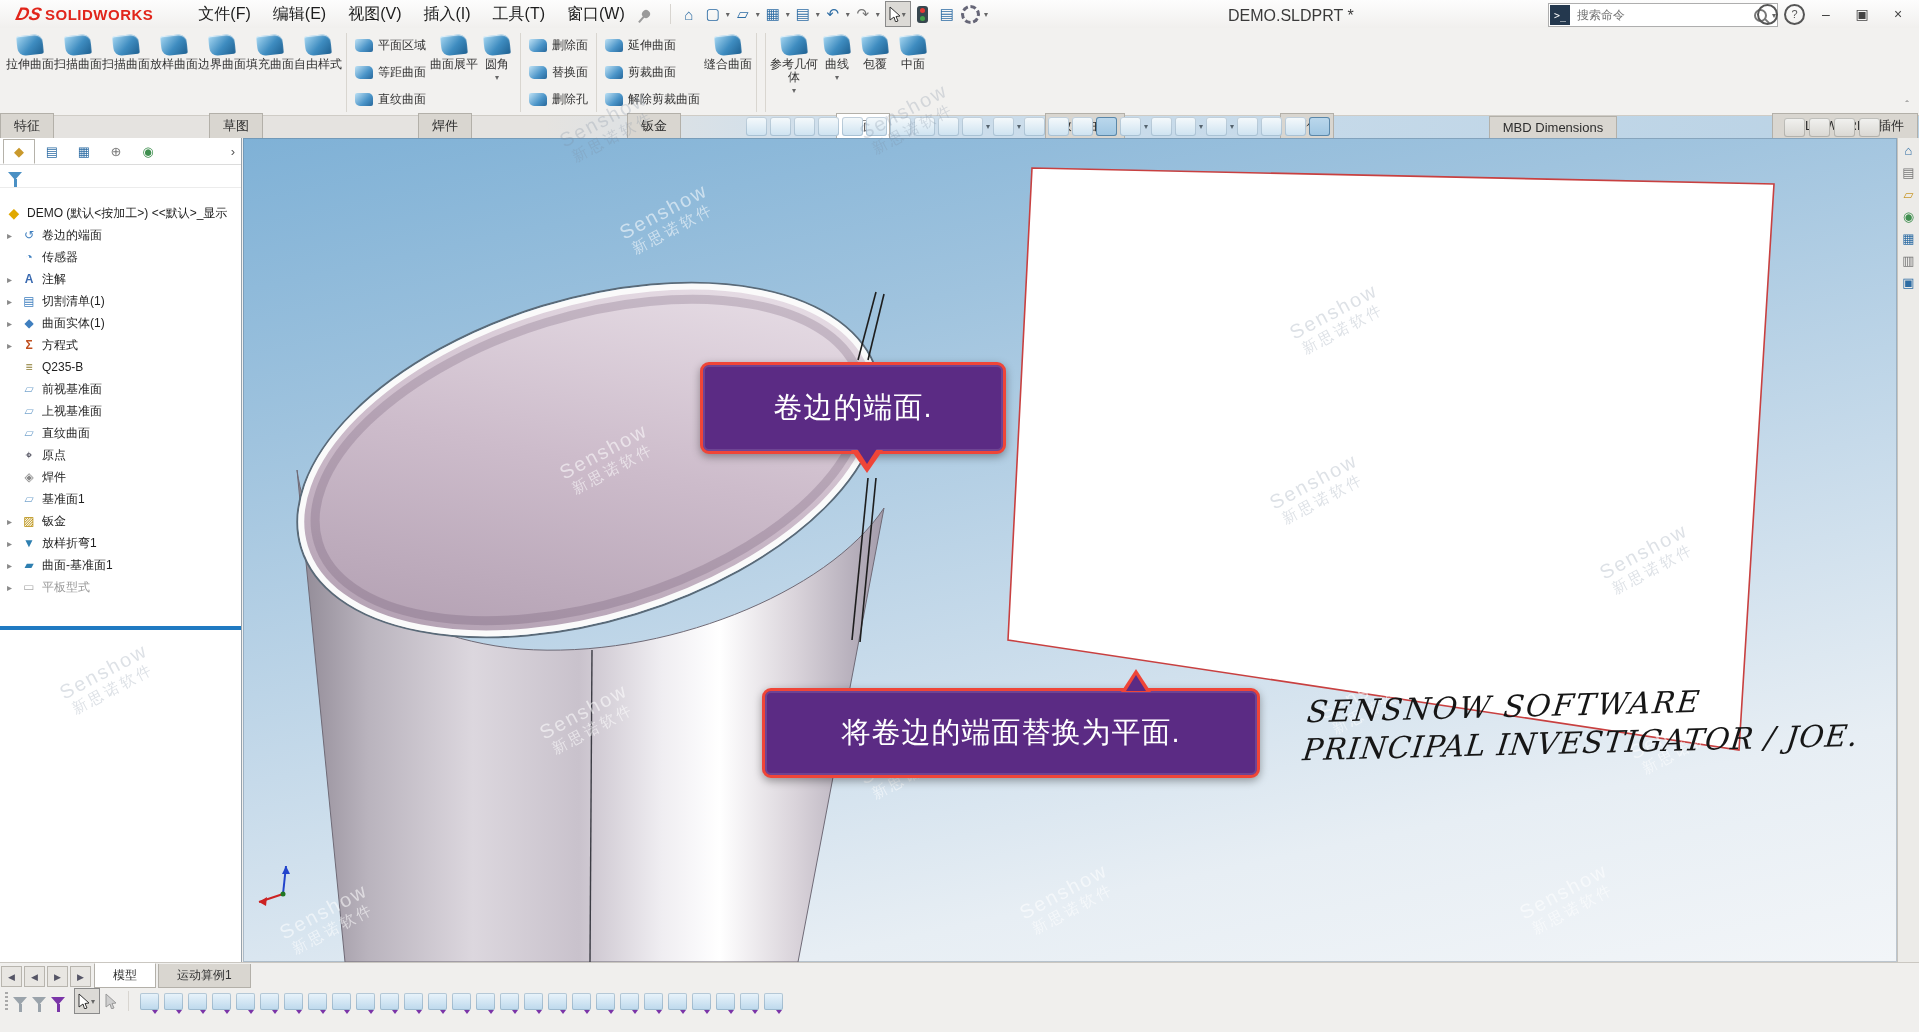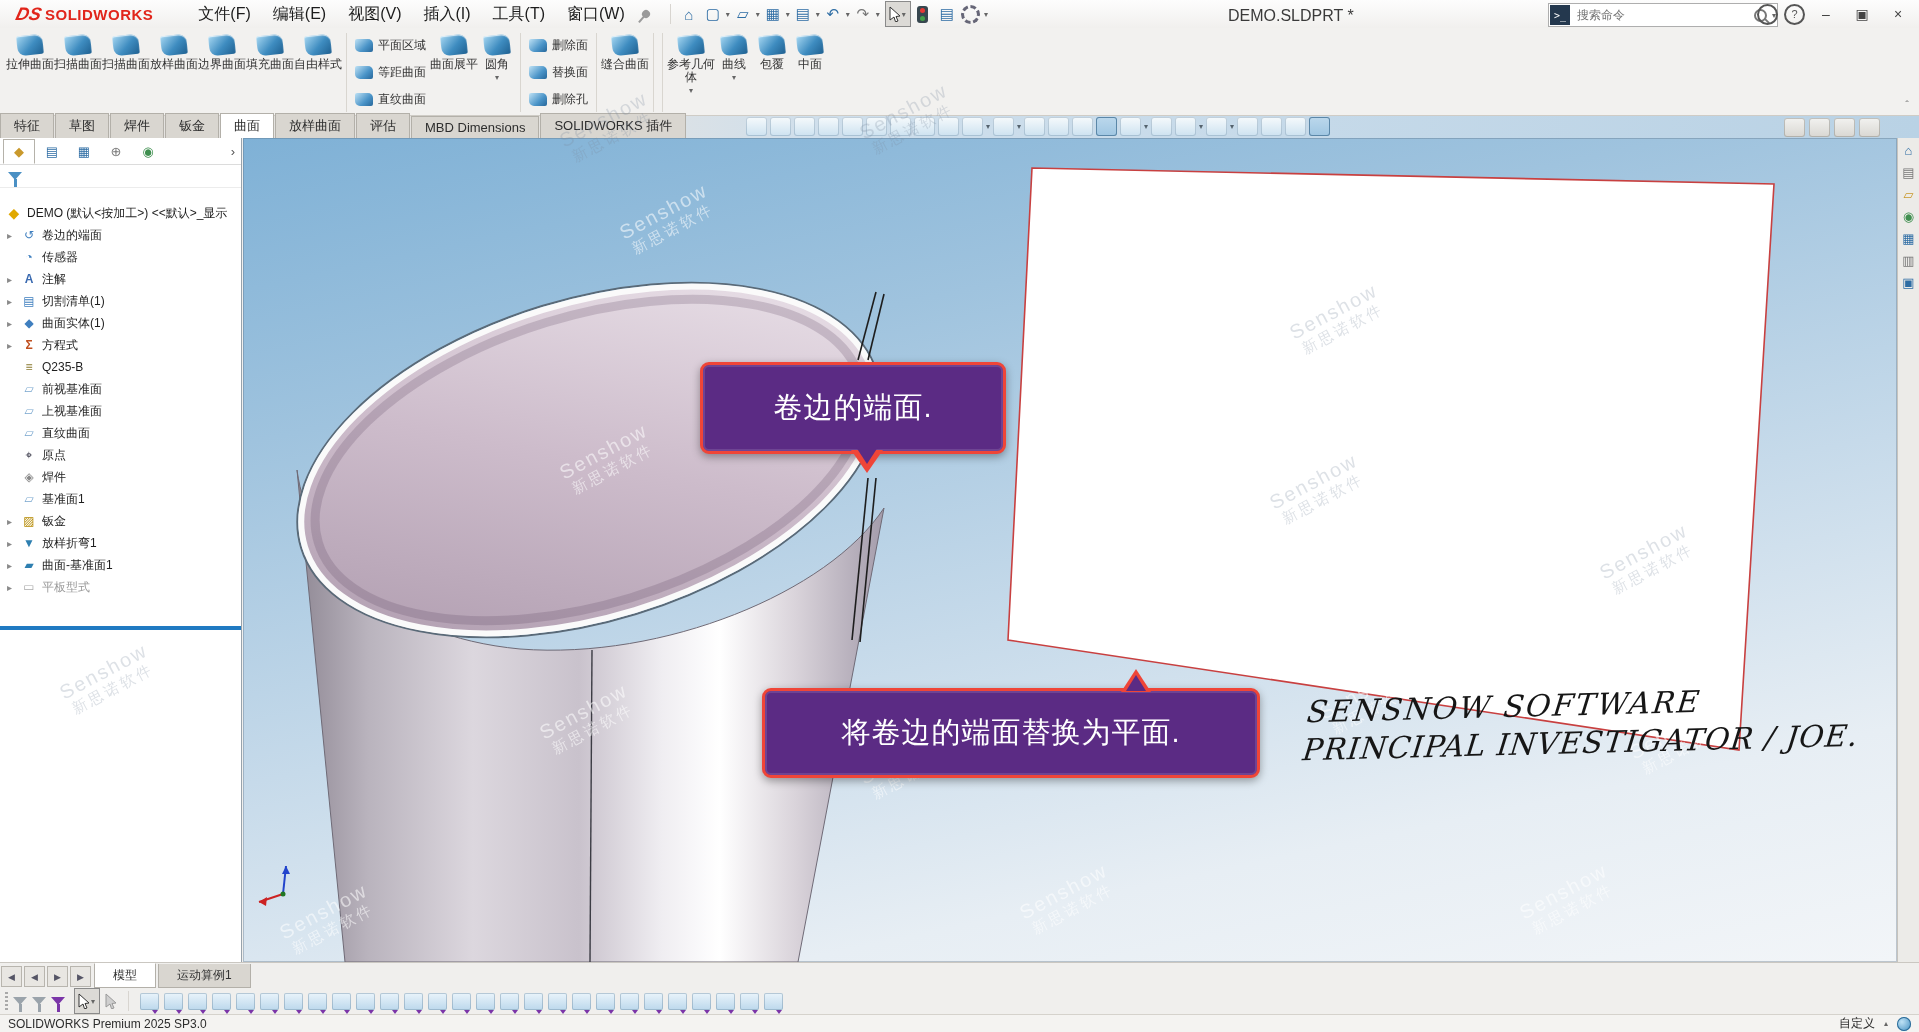--- a/index.html
+++ b/index.html
@@ -41,21 +41,21 @@
   .rb-big{width:48px;display:flex;flex-direction:column;align-items:center;padding-top:5px;text-align:center;line-height:13px;font-size:12px;color:#333;cursor:default}
   .rb-big.w38{width:38px}
   .rb-icon{width:26px;height:20px;margin-bottom:3px;background:linear-gradient(135deg,#a8d8f2,#3e8cc0 55%,#1f6090);border-radius:2px 8px 2px 8px;transform:rotate(-6deg);box-shadow:inset 0 1px 1px rgba(255,255,255,.75)}
   .rb-sep{width:1px;background:#d9d6d0;margin:3px 4px}
   .rb-stack{display:flex;flex-direction:column;justify-content:space-around;padding:2px 4px}
   .rb-small{display:flex;align-items:center;height:22px;font-size:12px;color:#333;white-space:nowrap}
   .rb-sicon{width:18px;height:13px;margin-right:5px;background:linear-gradient(135deg,#bfe2f5,#4a94c8 60%,#27679a);border-radius:2px 5px 2px 5px}
   .ribbon-collapse{position:absolute;right:10px;bottom:4px;color:#777;font-size:11px}
 
   
-  .tabbar{position:absolute;top:116px;left:0;width:1919px;height:22px;background:linear-gradient(to right,#e5e3e0 0,#e5e3e0 545px,#cfdfec 820px,#b9d2e5 100%);display:flex;align-items:flex-end;}
+  .tabbar{position:absolute;top:116px;left:0;width:1919px;height:22px;background:linear-gradient(to right,#e5e3e0 0,#e5e3e0 545px,#cfdfec 820px,#b9d2e5 100%);display:flex;align-items:flex-end;justify-content:space-between;}
   .tab{padding:3px 13px 3px;font-size:13px;background:#d9d6d0;border:1px solid #b3b0a9;border-bottom:none;margin-right:1px;color:#2d2d2d;white-space:nowrap}
   .tab.active{background:#fff;position:relative;top:0}
   .headsup{position:absolute;left:746px;top:1px;display:flex;align-items:center;gap:3px}
   .hicon{width:21px;height:19px;border-radius:3px;background:linear-gradient(#f6fafc,#cde2f0);box-shadow:inset 0 0 0 1px rgba(115,145,170,.4)}
   .hicon.pressed{background:linear-gradient(#bcd8ec,#9fc6e2);box-shadow:inset 0 0 0 1px #5b87a8}
   .hdd{font-size:8px;color:#55636e}
   .winsplit{position:absolute;left:1784px;top:2px;display:flex;gap:4px}
   .winsplit .hicon{background:linear-gradient(#f2f2f0,#d9d7d2);box-shadow:inset 0 0 0 1px rgba(130,130,125,.45)}
 
   
@@ -262,20 +262,34 @@
       <div class="rb-small">
           <span class="rb-sicon"></span>
           <span>替换面</span>
         </div>
       <div class="rb-small">
           <span class="rb-sicon"></span>
           <span>删除孔</span>
         </div>
     </div>
     <div class="rb-sep"></div>
+    <div class="rb-stack">
+      <div class="rb-small">
+          <span class="rb-sicon"></span>
+          <span>延伸曲面</span>
+        </div>
+      <div class="rb-small">
+          <span class="rb-sicon"></span>
+          <span>剪裁曲面</span>
+        </div>
+      <div class="rb-small">
+          <span class="rb-sicon"></span>
+          <span>解除剪裁曲面</span>
+        </div>
+    </div>
     <div class="rb-big">
         <span class="rb-icon"></span>
         <span>缝合曲面</span>
       </div>
     <div class="rb-sep"></div>
     <div class="rb-sep"></div>
     <div class="rb-big">
         <span class="rb-icon"></span>
         <span>参考几何体</span>
         <span class="dd">▾</span>
@@ -579,28 +593,20 @@
     <span class="sicon"></span>
     <span class="sicon"></span>
     <span class="sicon"></span>
     <span class="sicon"></span>
     <span class="sicon"></span>
     <span class="sicon"></span>
     <span class="sicon"></span>
     <span class="sicon"></span>
   </div>
 
-  <div class="statusbar">
-    <span>SOLIDWORKS Premium 2025 SP3.0</span>
-    <span class="status-right">
-      <span>自定义</span>
-      <span class="dd">▴</span>
-      <span class="globe"></span>
-    </span>
-  </div>
 
   <div class="wm gray" style="left:560px;top:108px">
       <span class="l1">Senshow</span>
       <span class="l2">新思诺软件</span>
     </div>
   <div class="wm gray" style="left:860px;top:100px">
       <span class="l1">Senshow</span>
       <span class="l2">新思诺软件</span>
     </div>
   <div class="wm white" style="left:620px;top:200px">

